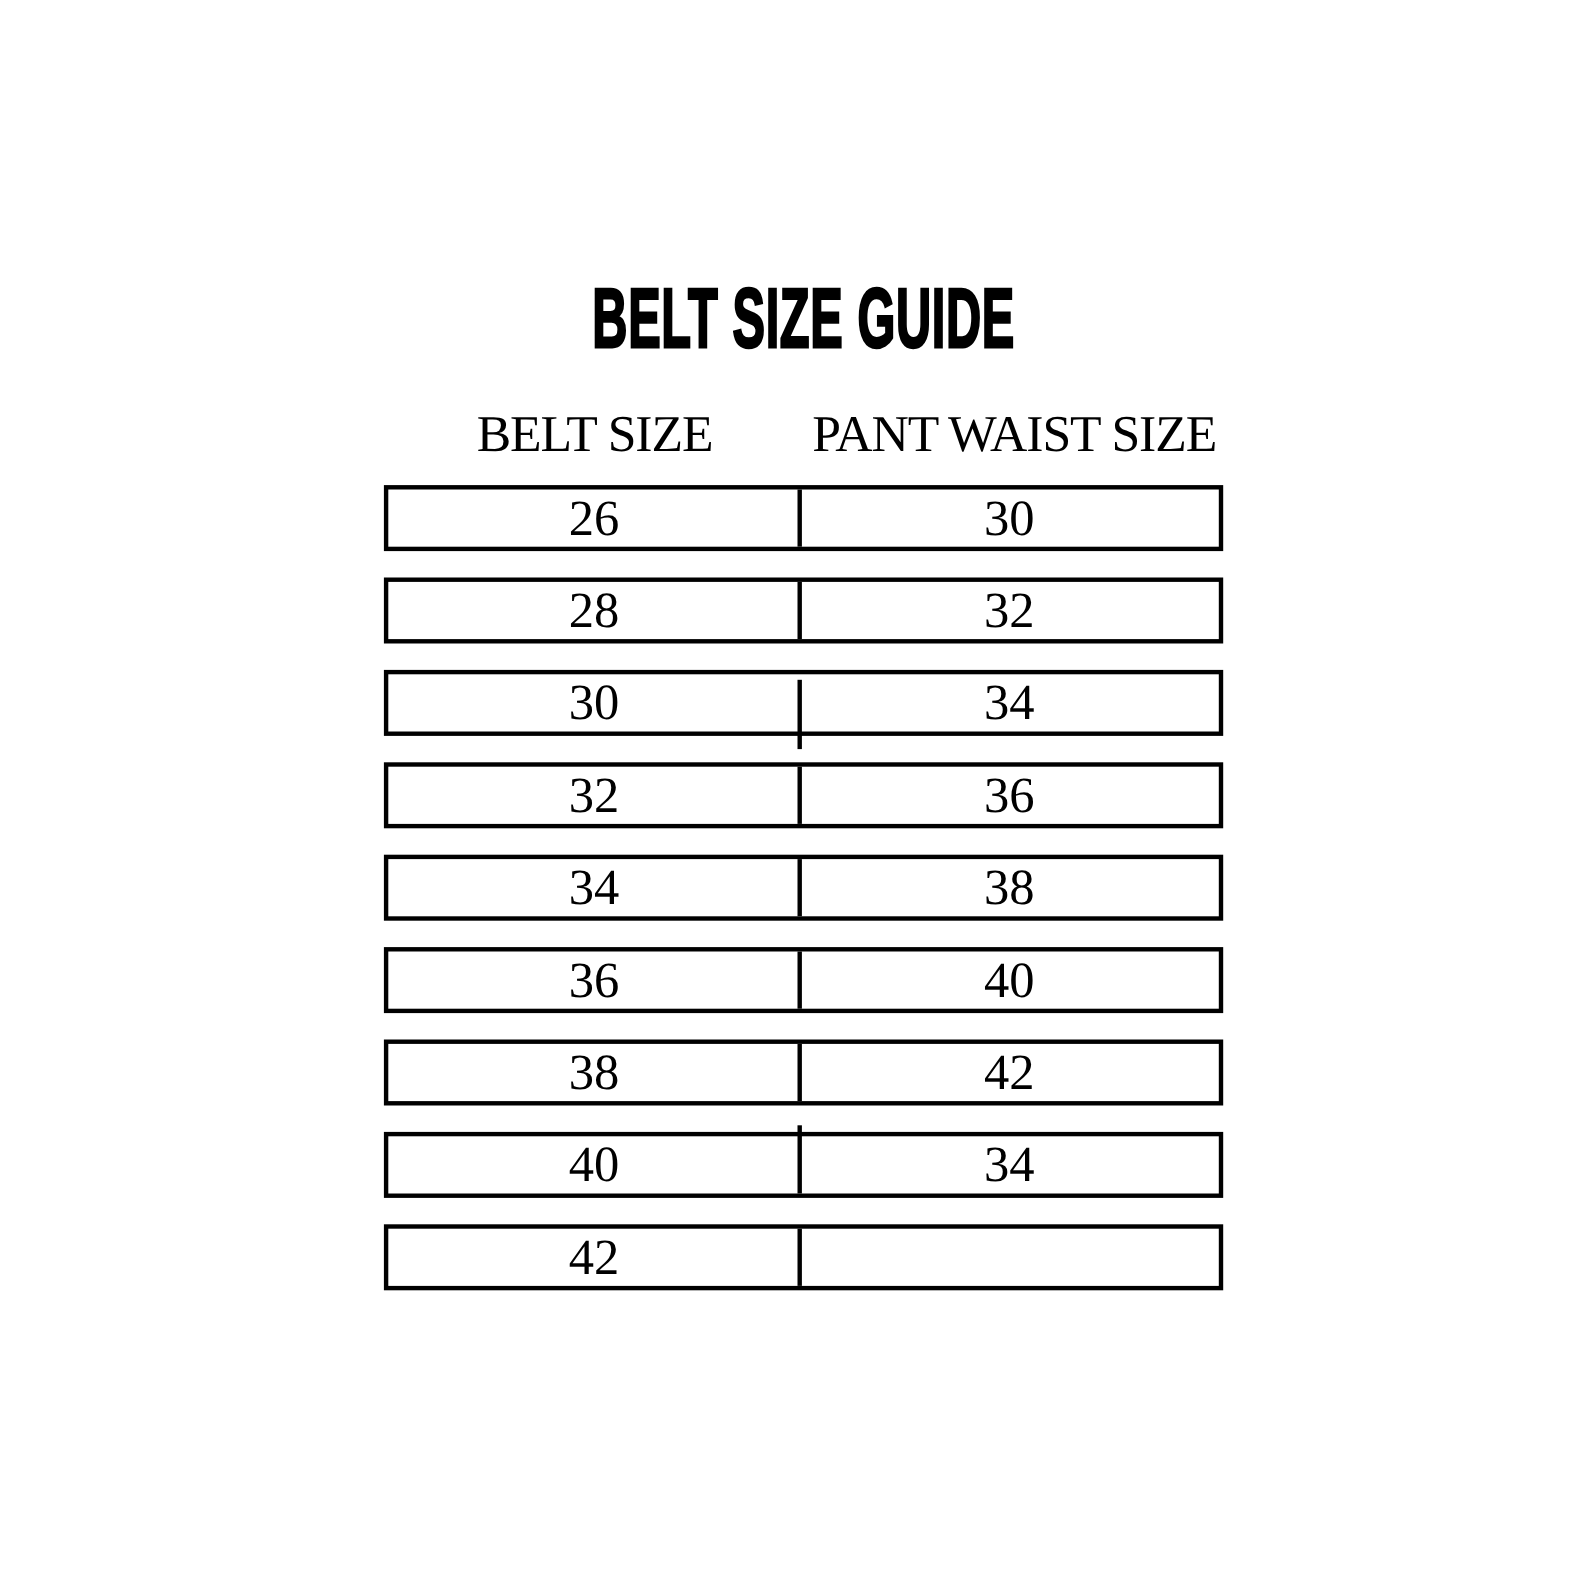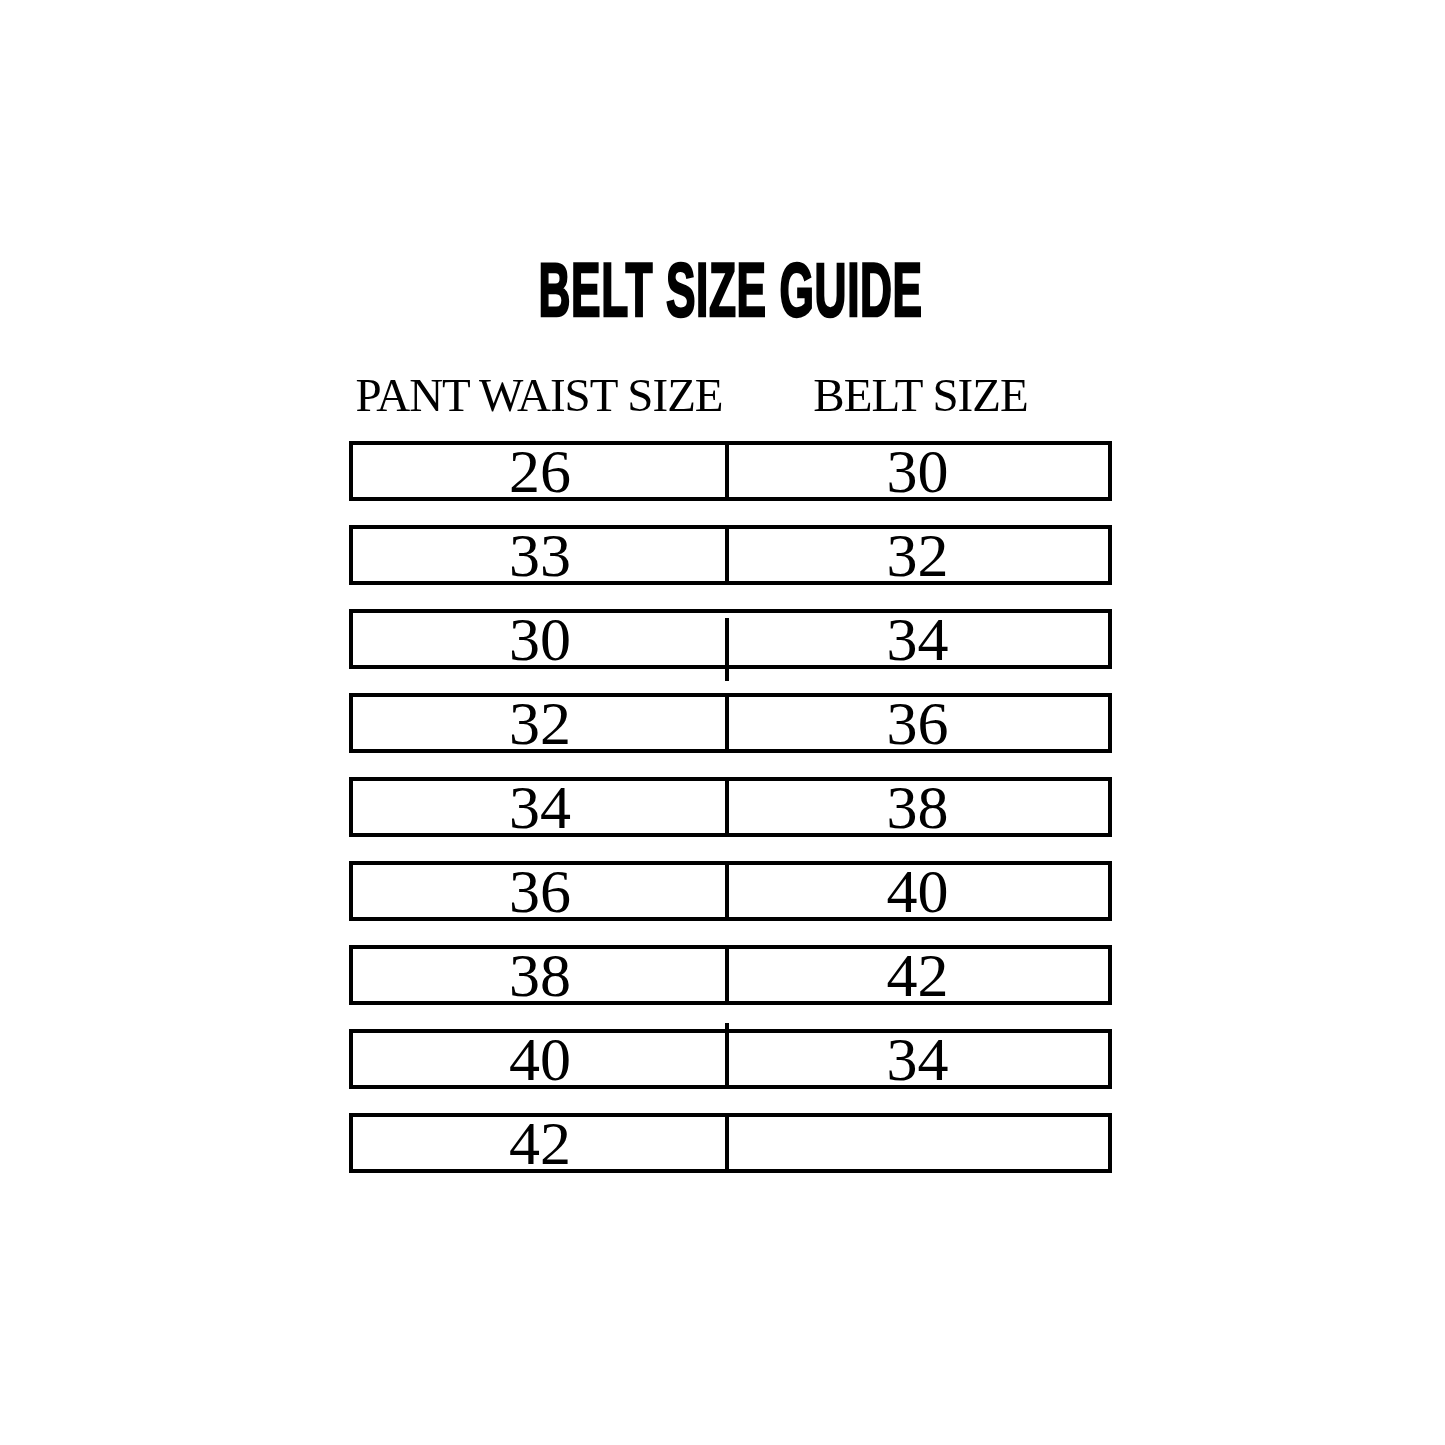--- a/index.html
+++ b/index.html
@@ -67,21 +67,21 @@
     box-sizing: border-box;
     height: 60px;
     margin-bottom: 24px;
     border: 4px solid var(--ink, #000000);
   }
   .row:last-child { margin-bottom: 0; }
   .cell {
     display: flex;
     align-items: center;
     justify-content: center;
-    font-size: 62px;
+    font-size: 46px;
     line-height: 52px;
   }
   .cell--pant { flex: 0 0 374px; }
   .cell--belt { flex: 1; }
   .divider {
     position: absolute;
     left: 372px;
     top: 0;
     bottom: 0;
     width: 4px;
@@ -94,33 +94,33 @@
 </head>
 <body>
 
 <div class="sheet">
 
   <div class="title-wrap">
     <span class="title">BELT SIZE GUIDE</span>
   </div>
 
   <div class="col-headers">
+    <div class="col-header col-header--right">BELT SIZE</div>
     <div class="col-header">PANT WAIST SIZE</div>
-    <div class="col-header col-header--right">BELT SIZE</div>
   </div>
 
   <div class="size-table" id="size-table">
   <div class="row">
     <div class="cell cell--pant">26</div>
     <div class="cell cell--belt">30</div>
     <div class="divider"></div>
   </div>
 
   <div class="row">
-    <div class="cell cell--pant">33</div>
+    <div class="cell cell--pant">28</div>
     <div class="cell cell--belt">32</div>
     <div class="divider"></div>
   </div>
 
   <div class="row row--divider-overshoot-bottom">
     <div class="cell cell--pant">30</div>
     <div class="cell cell--belt">34</div>
     <div class="divider"></div>
   </div>
 

